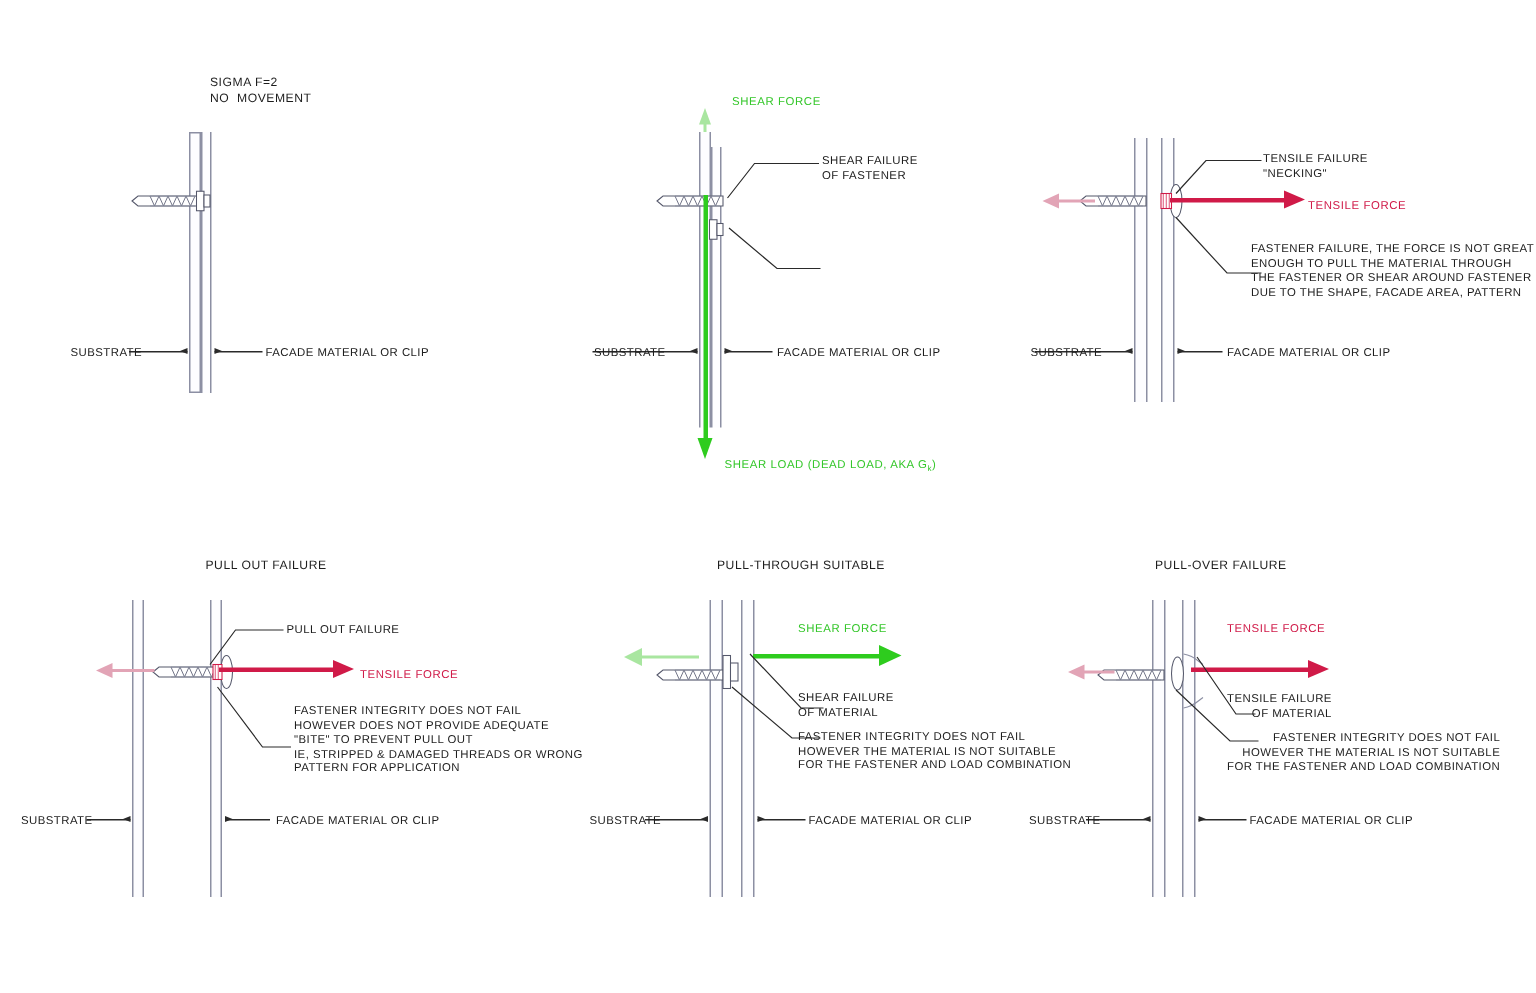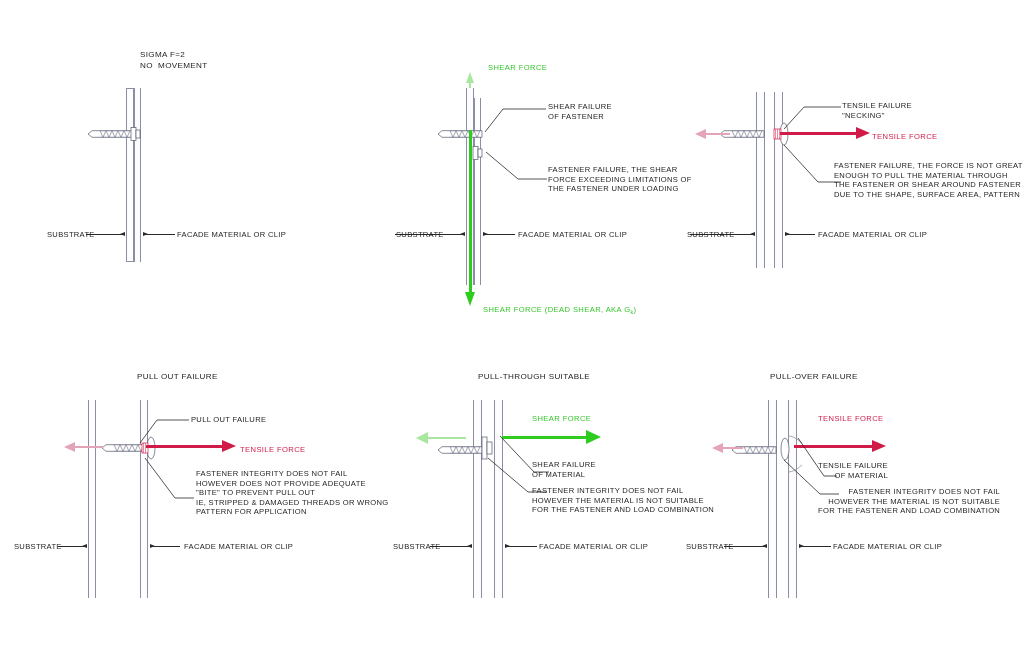--- a/index.html
+++ b/index.html
@@ -137,34 +137,31 @@
 
   <svg class="screw" style="left:133px;top:145px;" width="16" height="16">
     <use href="#screw-head-flange" x="0" y="1.5"></use>
   </svg>
 
   <div class="farrow" style="left:126px;top:130px;">
     <div class="shaft" style="left:3.2px;top:0;width:2.6px;height:166px;background:#2ecc1e;"></div>
     <div class="head" style="left:-1px;top:162px;border-left:5.5px solid transparent;border-right:5.5px solid transparent;border-top:14px solid #2ecc1e;"></div>
   </div>
 
-  <div class="force-lbl green-txt" style="left:143px;top:305px;"><span>SHEAR FORCE (DEAD SHEAR, AKA G</span><sub>k</sub><span>)</span></div>
+  <div class="force-lbl green-txt" style="left:143px;top:305px;"><span>SHEAR LOAD (DEAD LOAD, AKA G</span><sub>k</sub><span>)</span></div>
 
   <svg style="position:absolute;left:145px;top:101px;" width="62" height="32">
     <path d="M0,31 L18,8 L61,8" fill="none" stroke="#2a2a2a" stroke-width="0.8"></path>
   </svg>
   <div class="lbl" style="left:208px;top:102px;">SHEAR FAILURE
 OF FASTENER</div>
 
   <svg style="position:absolute;left:146px;top:152px;" width="62" height="32">
     <path d="M0,0 L32,27 L61,27" fill="none" stroke="#2a2a2a" stroke-width="0.8"></path>
   </svg>
-  <div class="lbl" style="left:208px;top:165px;">FASTENER FAILURE, THE SHEAR
-FORCE EXCEEDING LIMITATIONS OF
-THE FASTENER UNDER LOADING</div>
 
   <div class="dim-line" style="left:55px;top:234px;width:70px;"></div>
   <div class="dim-arrow l" style="left:120px;top:232px;"></div>
   <div class="lbl" style="left:56px;top:230px;">SUBSTRATE</div>
 
   <div class="dim-line" style="left:143px;top:234px;width:32px;"></div>
   <div class="dim-arrow r" style="left:143px;top:232px;"></div>
   <div class="lbl" style="left:178px;top:230px;">FACADE MATERIAL OR CLIP</div>
 </div>
 
@@ -199,21 +196,21 @@
   </svg>
   <div class="lbl" style="left:182px;top:101px;">TENSILE FAILURE
 "NECKING"</div>
 
   <svg style="position:absolute;left:124px;top:145px;" width="58" height="42">
     <path d="M0,0 L34,37 L57,37" fill="none" stroke="#2a2a2a" stroke-width="0.8"></path>
   </svg>
   <div class="lbl" style="left:174px;top:161px;">FASTENER FAILURE, THE FORCE IS NOT GREAT
 ENOUGH TO PULL THE MATERIAL THROUGH
 THE FASTENER OR SHEAR AROUND FASTENER
-DUE TO THE SHAPE, SURFACE AREA, PATTERN</div>
+DUE TO THE SHAPE, FACADE AREA, PATTERN</div>
 
   <div class="dim-line" style="left:30px;top:234px;width:65px;"></div>
   <div class="dim-arrow l" style="left:90px;top:232px;"></div>
   <div class="lbl" style="left:27px;top:230px;">SUBSTRATE</div>
 
   <div class="dim-line" style="left:125px;top:234px;width:30px;"></div>
   <div class="dim-arrow r" style="left:125px;top:232px;"></div>
   <div class="lbl" style="left:158px;top:230px;">FACADE MATERIAL OR CLIP</div>
 </div>
 

